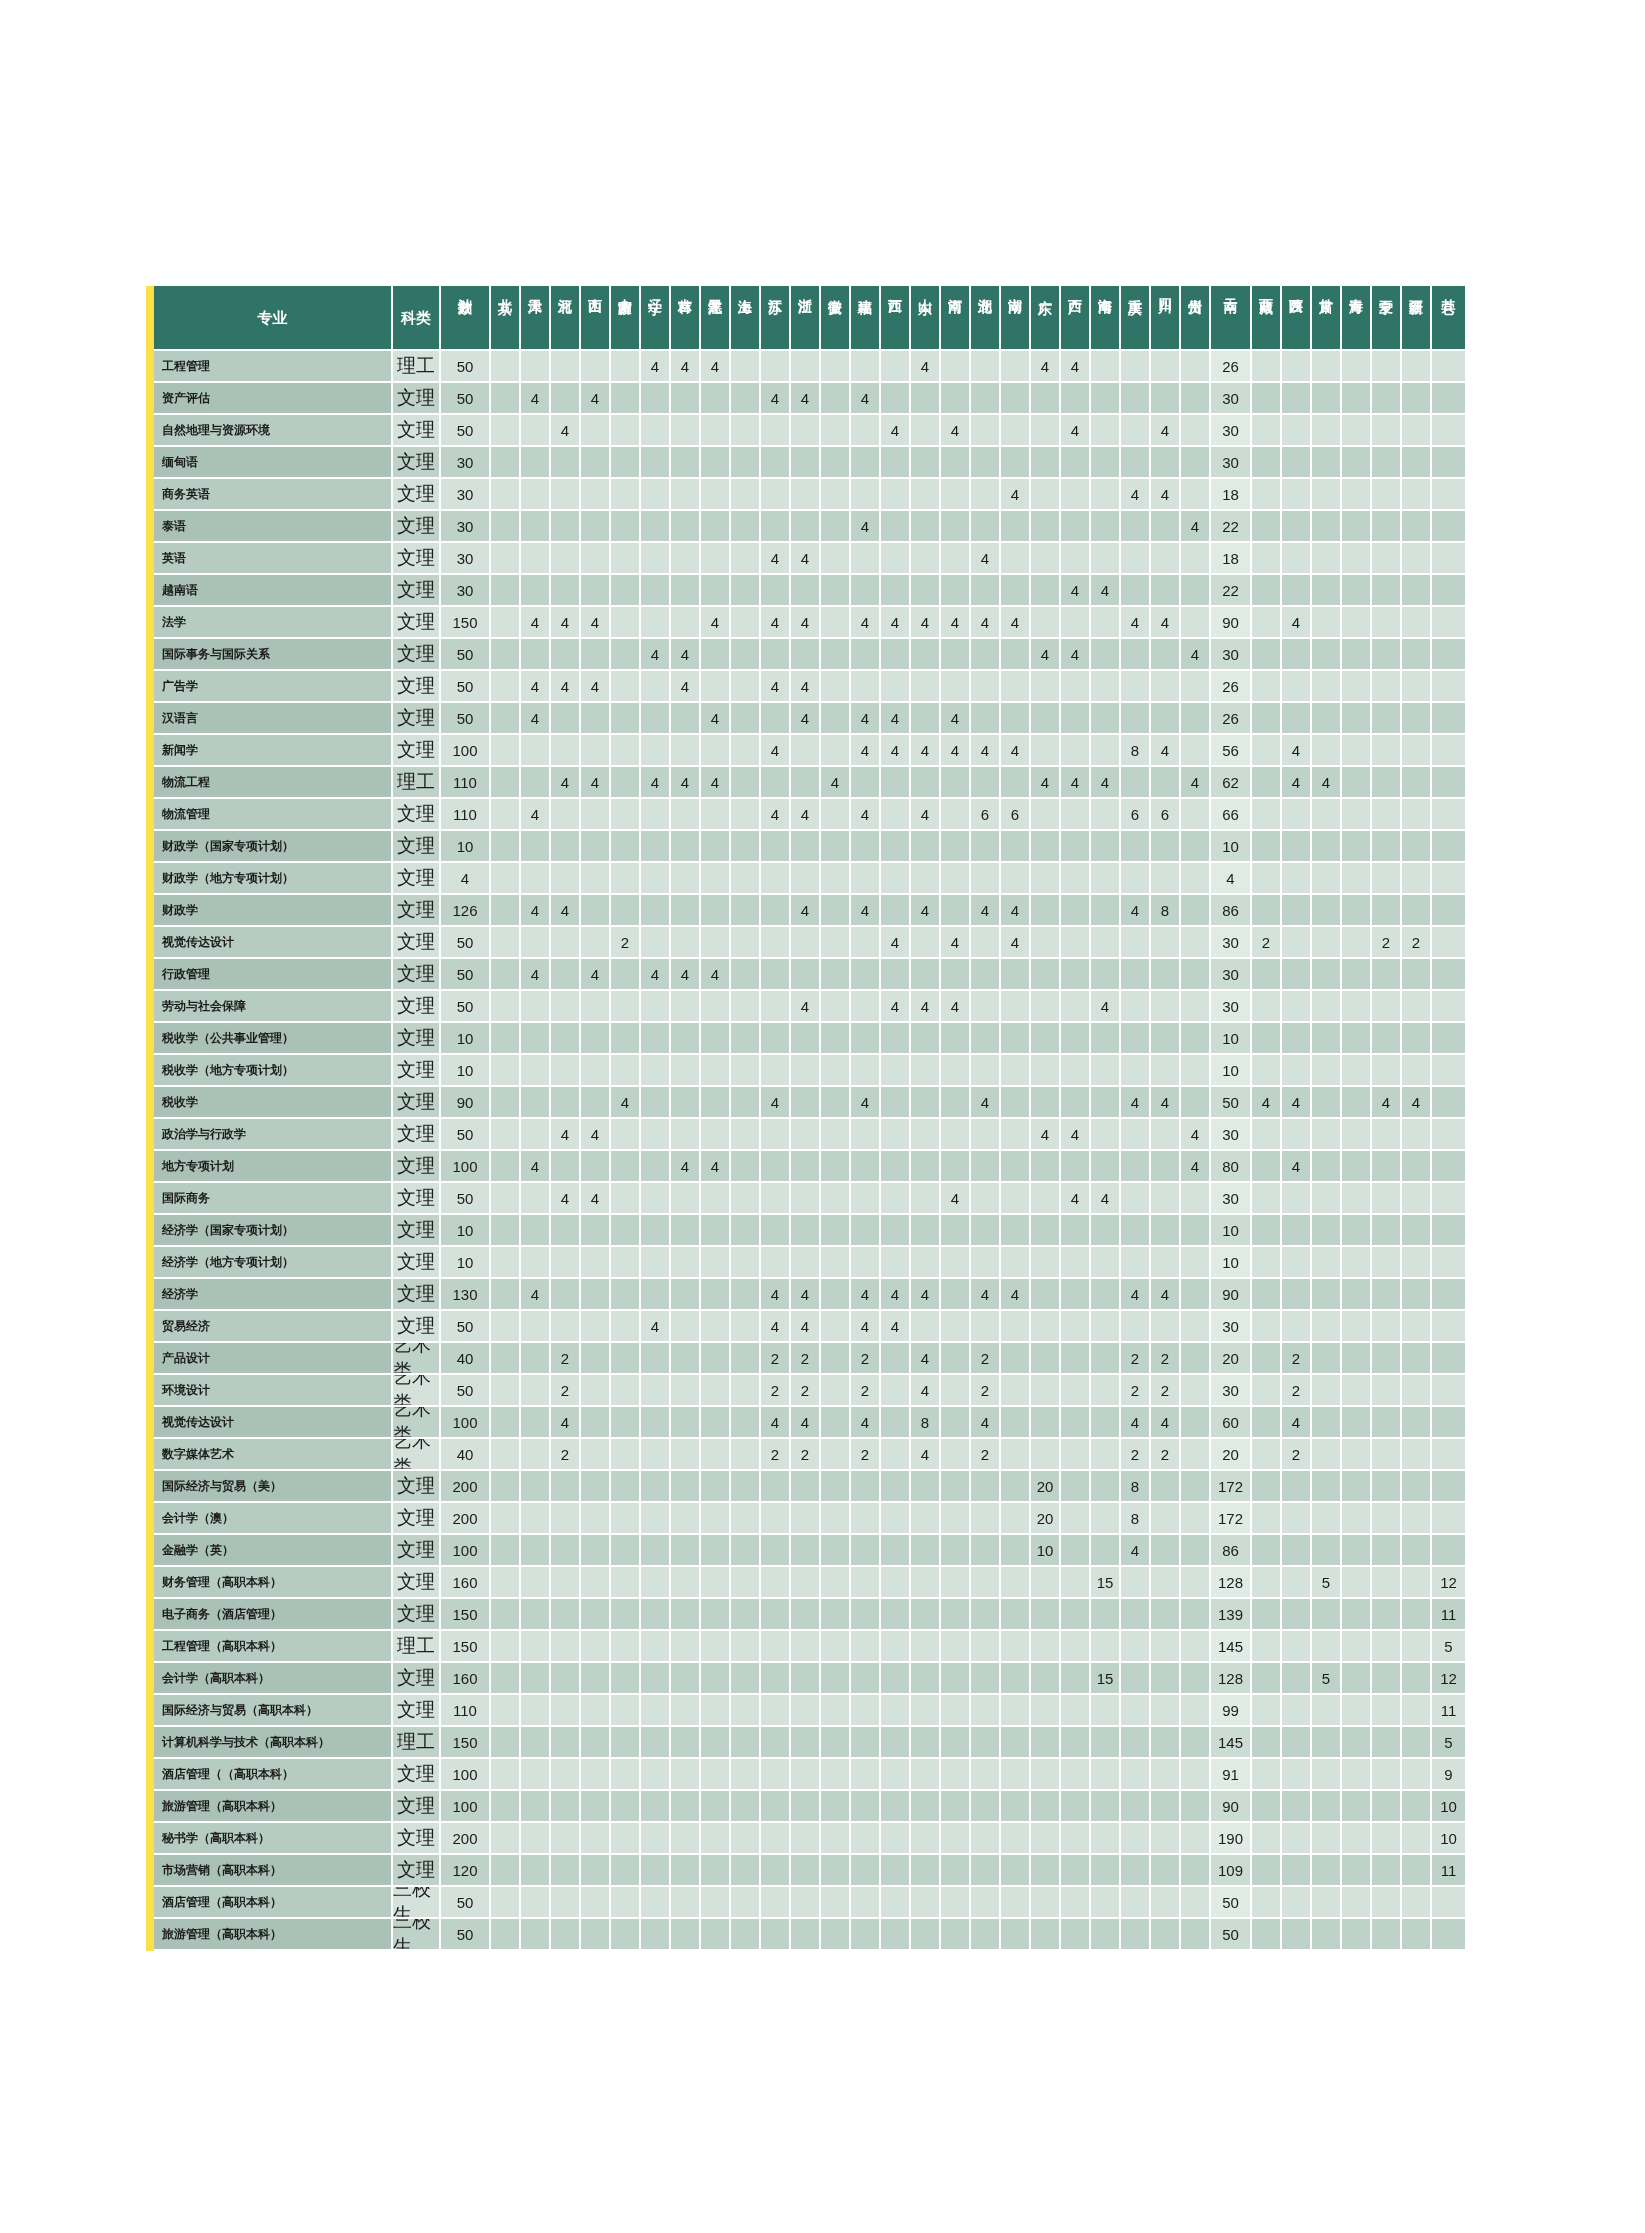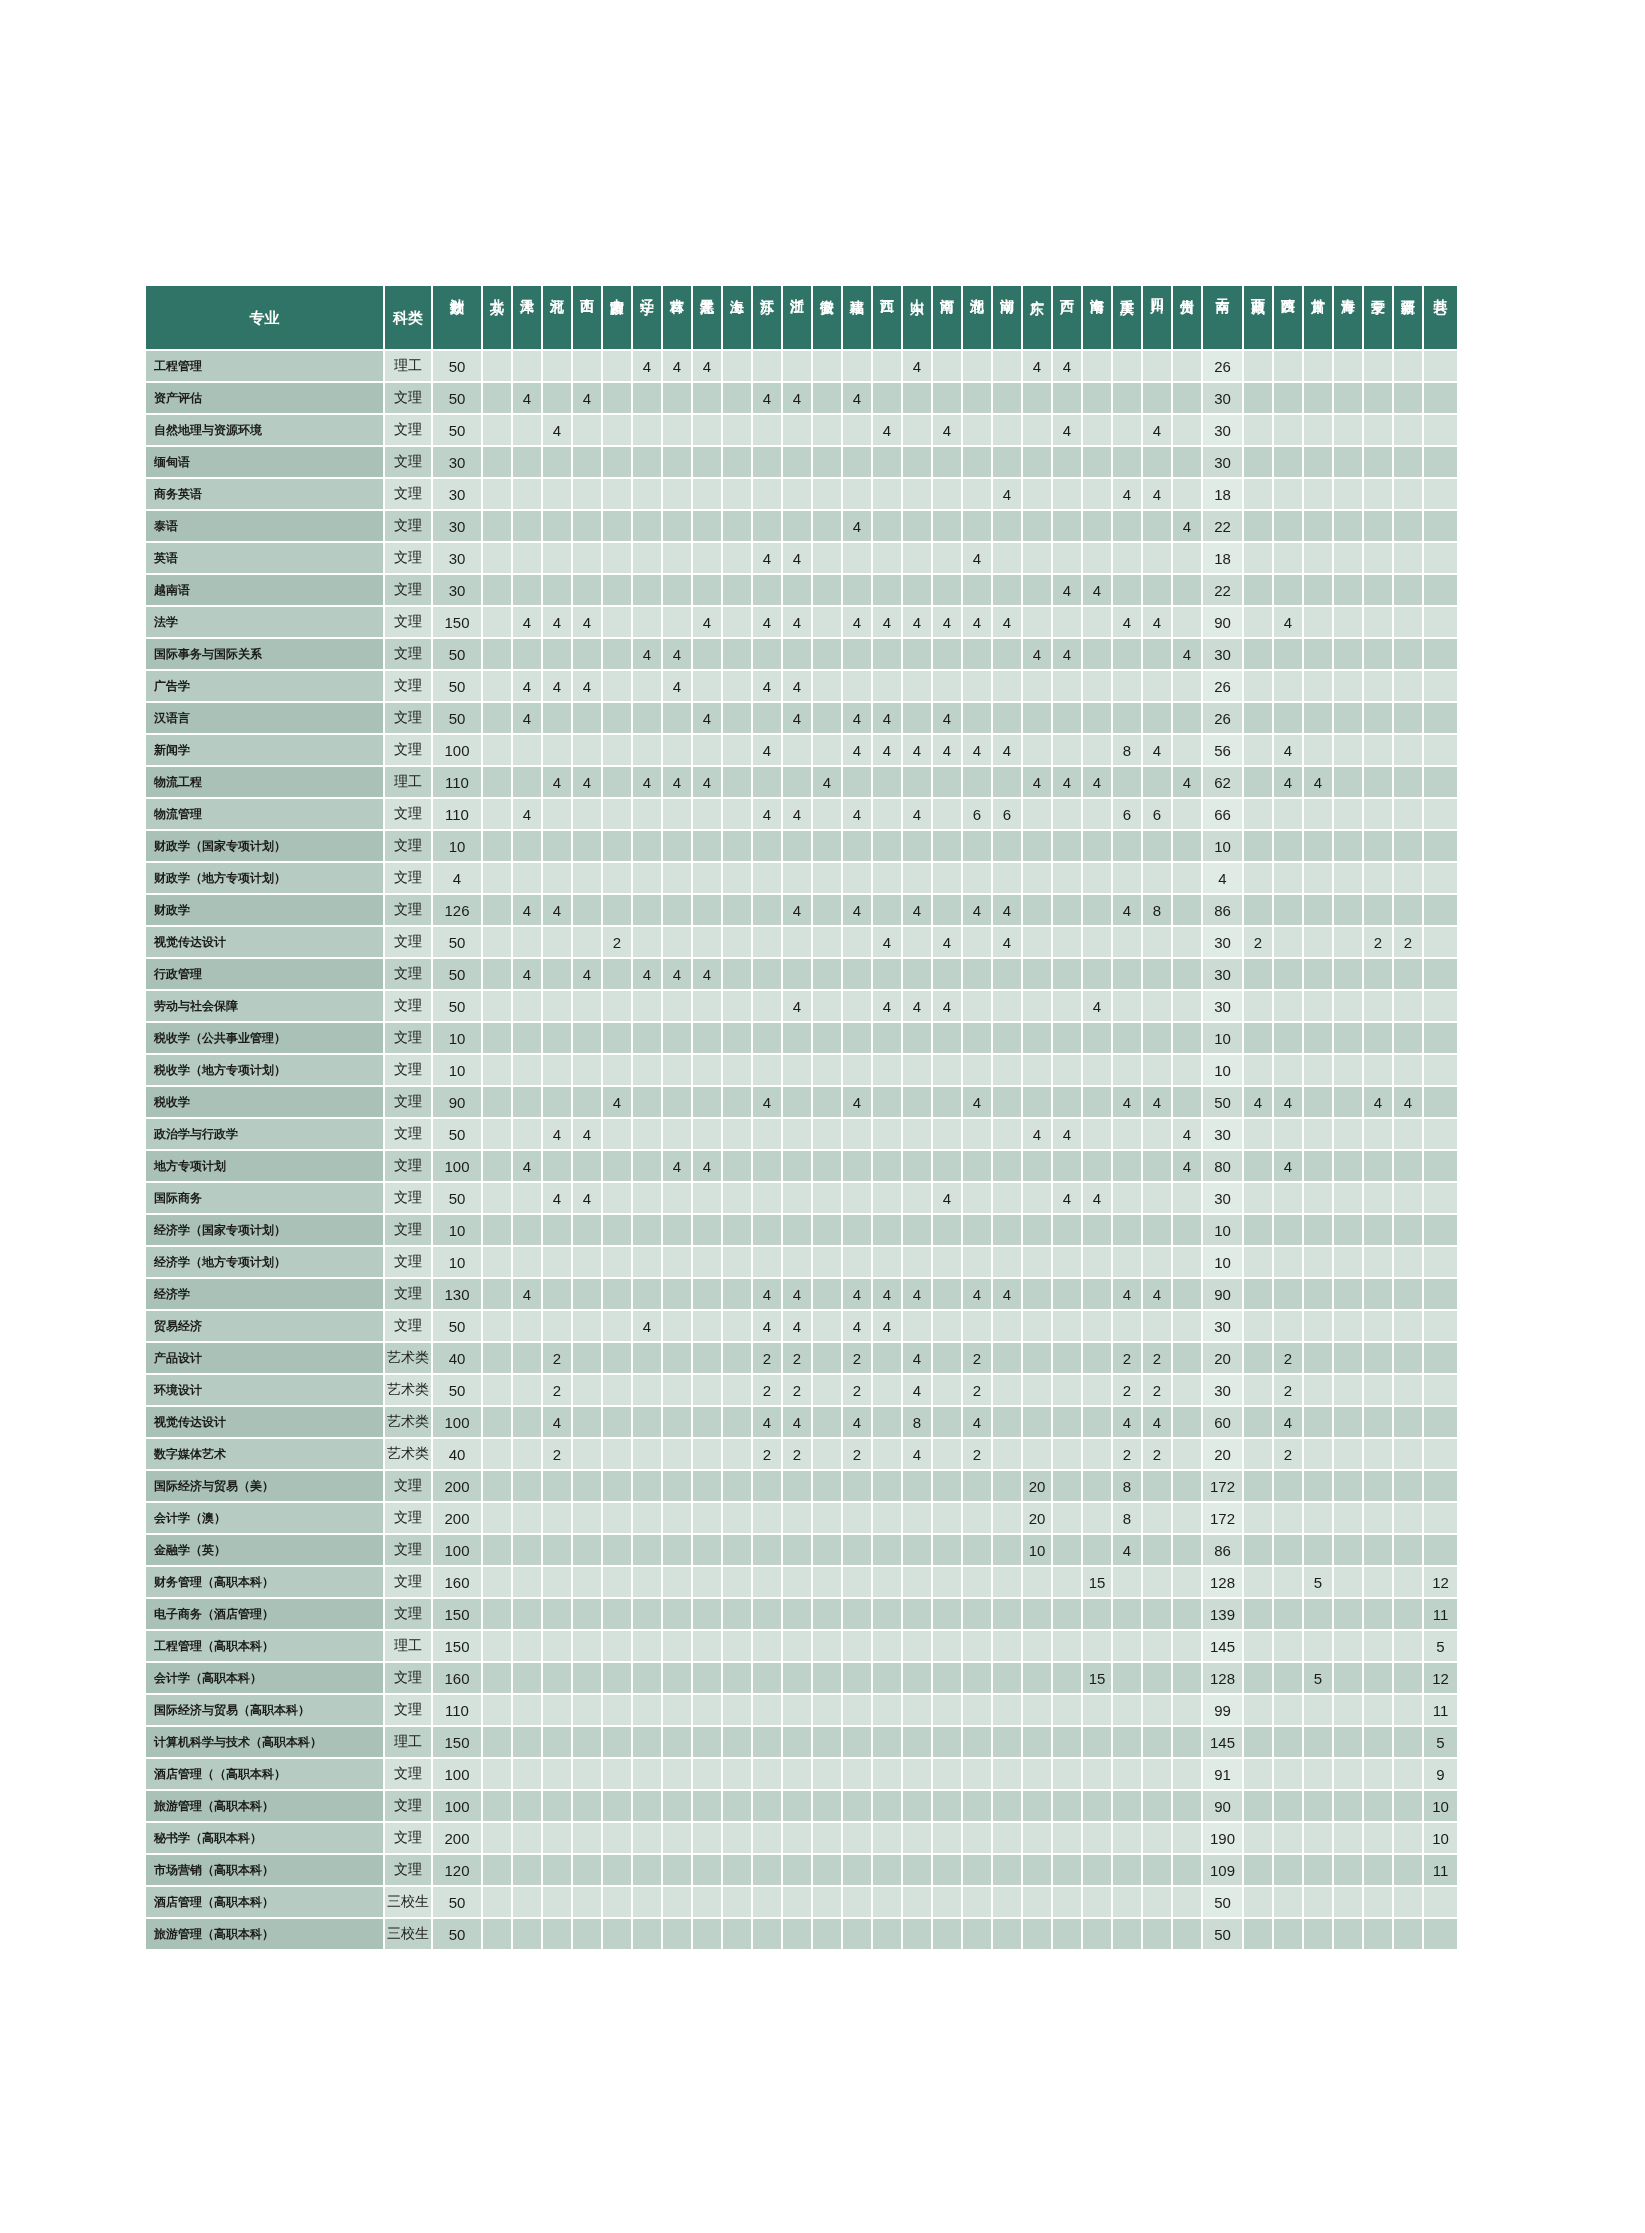--- a/index.html
+++ b/index.html
@@ -12,20 +12,21 @@
     width:1646px;height:2234px;background:#FFFFFF;position:relative;
     font-family:"Liberation Sans", sans-serif;color:var(--c-text);
   }
   .grid{
     position:absolute;left:146px;top:286px;
     display:grid;
     grid-template-columns:239px 48px 50px repeat(24,30px) 41px repeat(6,30px) 35px;
     grid-auto-rows:32px;
     grid-template-rows:65px;
     background:#fde047;
+    padding-left:8px;
   }
   .cell{
     box-sizing:border-box;
     border-right:2px solid var(--c-border);
     border-bottom:2px solid var(--c-border);
     display:flex;align-items:center;justify-content:center;
     overflow:hidden;
   }
   .hcell{
     background:var(--c-header);color:var(--c-headertext);
@@ -38,21 +39,21 @@
   }
   .h-major,.h-cat{font-size:15px;}
   .lab{
     justify-content:flex-start;padding-left:8px;
     font-weight:bold;font-size:12px;white-space:nowrap;
   }
   .labL{background:var(--c-labL);} .labD{background:var(--c-labD);}
   .rowL{background:var(--c-rowL);} .rowD{background:var(--c-rowD);}
   .ynL{background:var(--c-ynL);} .ynD{background:var(--c-ynD);}
   .val{font-size:15px;}
-  .cat{font-size:14px;}
+  .cat{font-size:19px;}
 </style>
 </head>
 <body>
 
 <div class="grid" id="grid">
   <div class="cell hcell h-major">专业</div>
   <div class="cell hcell h-cat">科类</div>
   <div class="cell hcell vert">计划数</div>
 
 <div class="cell hcell vert">北京</div>

